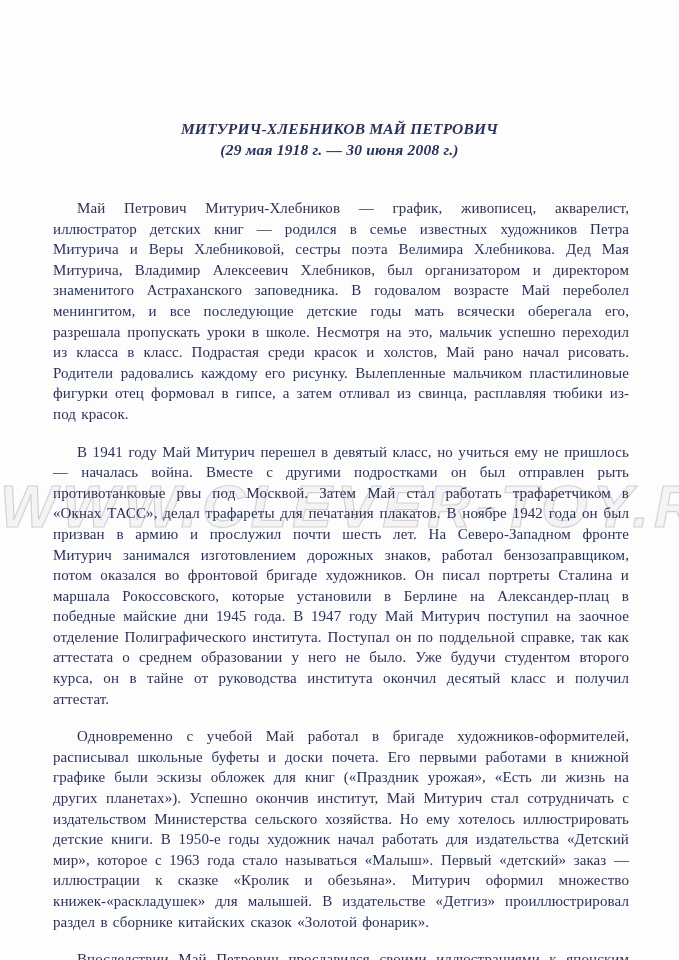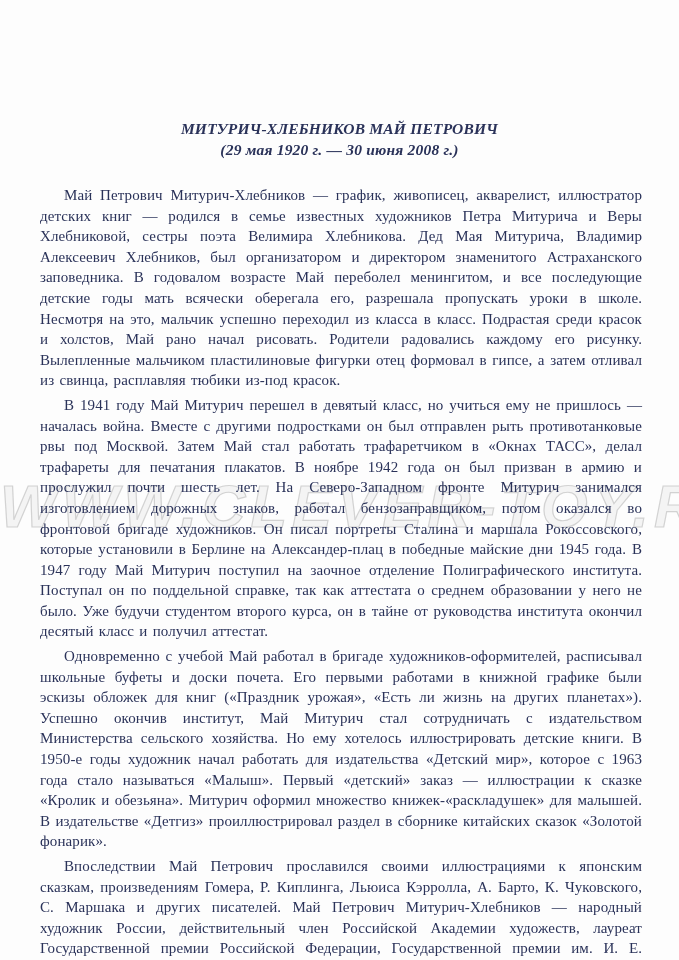--- a/index.html
+++ b/index.html
@@ -33,21 +33,21 @@
     position: relative;
     z-index: 2;
     padding: 21px 33px 0 36px;
     font-size: 15px;
     line-height: 20.6px;
     text-align: justify;
     word-spacing: 1.4px;
     letter-spacing: 0.1px;
   }
   .body-text p {
-    margin: 4px;
+    margin: 17px;
     text-indent: 24px;
   }
   .watermark {
     position: absolute;
     z-index: 1;
     top: 472px;
     left: 0;
     right: 0;
     text-align: center;
     white-space: nowrap;
@@ -64,21 +64,21 @@
 </style>
 </head>
 <body>
 
 <div class="page">
 
   <div class="watermark">www.clever-toy.ru</div>
 
   <h1 class="title-block">
     <span>МИТУРИЧ-ХЛЕБНИКОВ МАЙ ПЕТРОВИЧ</span>
-    <span>(29 мая 1920 г. — 30 июня 2008 г.)</span>
+    <span>(29 мая 1918 г. — 30 июня 2008 г.)</span>
   </h1>
 
   <div class="body-text">
     <p>Май Петрович Митурич-Хлебников — график, живописец, акварелист, иллюстратор детских книг — родился в семье известных художников Петра Митурича и Веры Хлебниковой, сестры поэта Велимира Хлебникова. Дед Мая Митурича, Владимир Алексеевич Хлебников, был организатором и директором знаменитого Астраханского заповедника. В годовалом возрасте Май переболел менингитом, и все последующие детские годы мать всячески оберегала его, разрешала пропускать уроки в школе. Несмотря на это, мальчик успешно переходил из класса в класс. Подрастая среди красок и холстов, Май рано начал рисовать. Родители радовались каждому его рисунку. Вылепленные мальчиком пластилиновые фигурки отец формовал в гипсе, а затем отливал из свинца, расплавляя тюбики из-под красок.</p>
     <p>В 1941 году Май Митурич перешел в девятый класс, но учиться ему не пришлось — началась война. Вместе с другими подростками он был отправлен рыть противотанковые рвы под Москвой. Затем Май стал работать трафаретчиком в «Окнах ТАСС», делал трафареты для печатания плакатов. В ноябре 1942 года он был призван в армию и прослужил почти шесть лет. На Северо-Западном фронте Митурич занимался изготовлением дорожных знаков, работал бензозаправщиком, потом оказался во фронтовой бригаде художников. Он писал портреты Сталина и маршала Рокоссовского, которые установили в Берлине на Александер-плац в победные майские дни 1945 года. В 1947 году Май Митурич поступил на заочное отделение Полиграфического института. Поступал он по поддельной справке, так как аттестата о среднем образовании у него не было. Уже будучи студентом второго курса, он в тайне от руководства института окончил десятый класс и получил аттестат.</p>
     <p>Одновременно с учебой Май работал в бригаде художников-оформителей, расписывал школьные буфеты и доски почета. Его первыми работами в книжной графике были эскизы обложек для книг («Праздник урожая», «Есть ли жизнь на других планетах»). Успешно окончив институт, Май Митурич стал сотрудничать с издательством Министерства сельского хозяйства. Но ему хотелось иллюстрировать детские книги. В 1950-е годы художник начал работать для издательства «Детский мир», которое с 1963 года стало называться «Малыш». Первый «детский» заказ — иллюстрации к сказке «Кролик и обезьяна». Митурич оформил множество книжек-«раскладушек» для малышей. В издательстве «Детгиз» проиллюстрировал раздел в сборнике китайских сказок «Золотой фонарик».</p>
     <p>Впоследствии Май Петрович прославился своими иллюстрациями к японским сказкам, произведениям Гомера, Р. Киплинга, Льюиса Кэрролла, А. Барто, К. Чуковского, С. Маршака и других писателей. Май Петрович Митурич-Хлебников — народный художник России, действительный член Российской Академии художеств, лауреат Государственной премии Российской Федерации, Государственной премии им. И. Е. Репина, Международной премии им. Х. К. Андерсена, кавалер японского ордена Восходящего Солнца. Дочь и внучка Мая Митурича-Хлебникова тоже стали художниками.</p>
   </div>
 
 </div>

